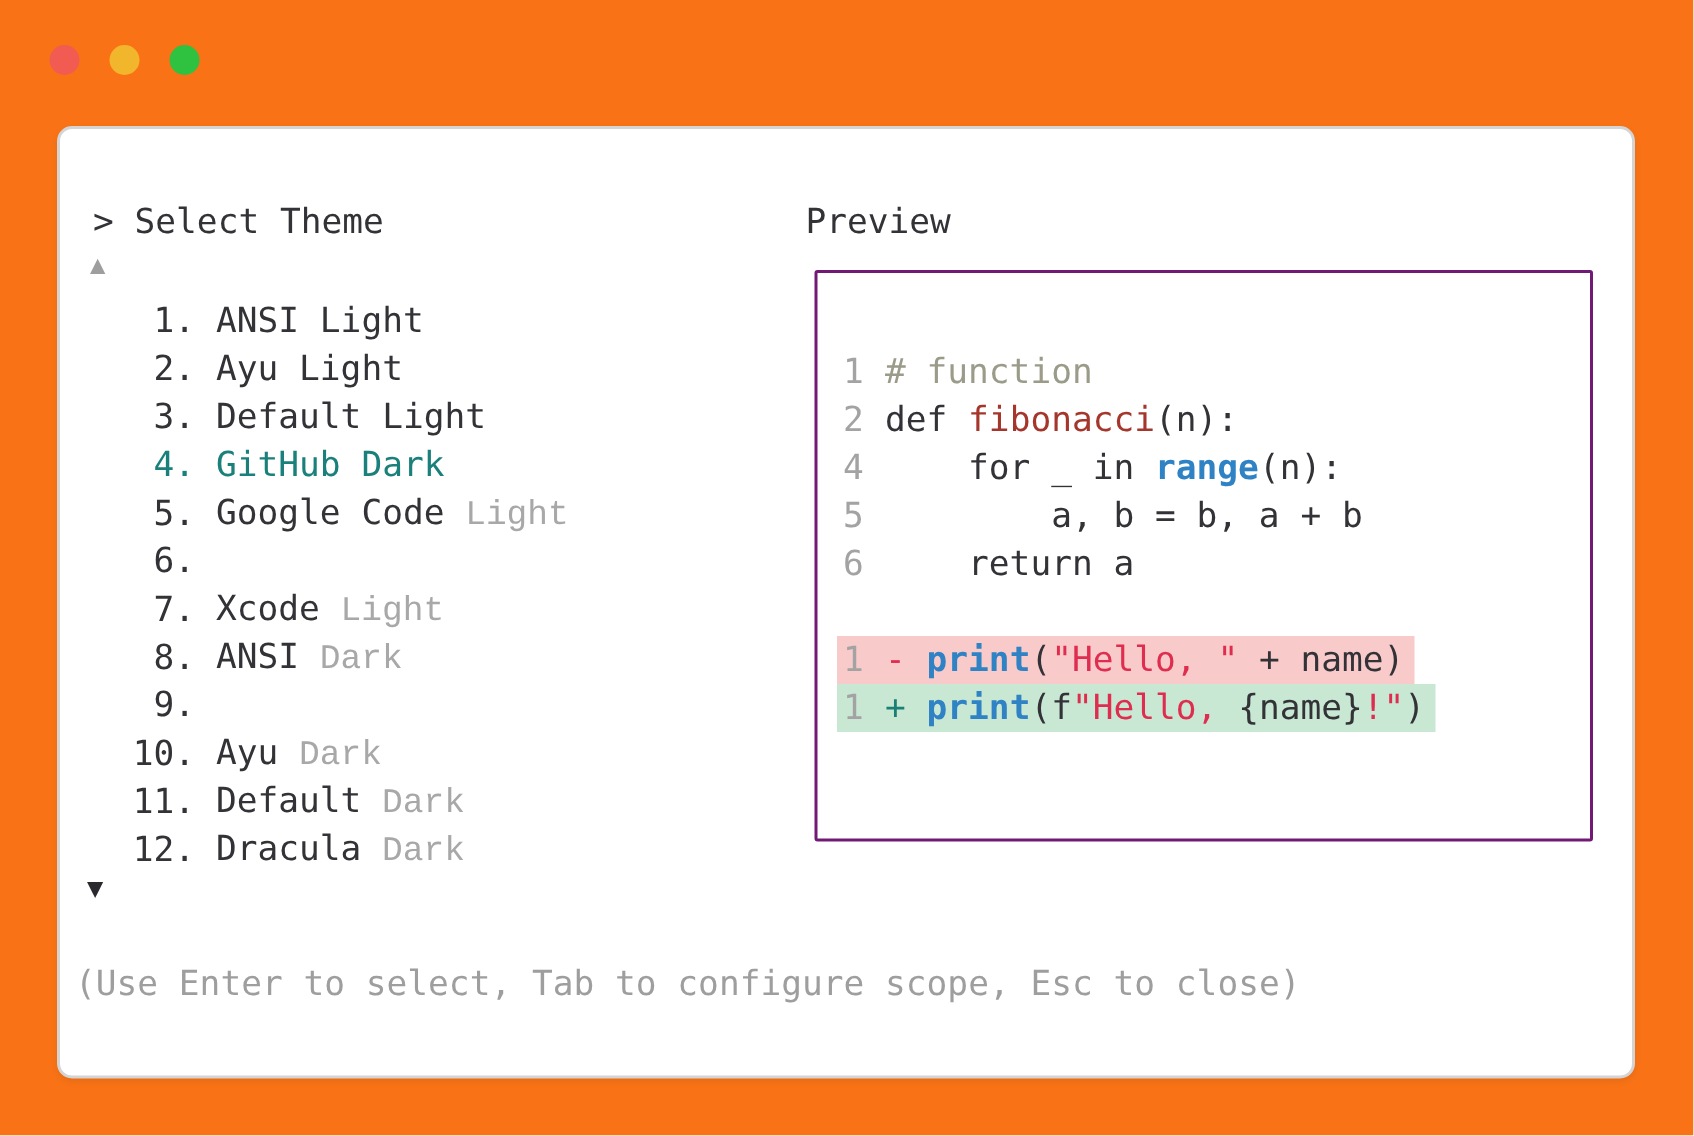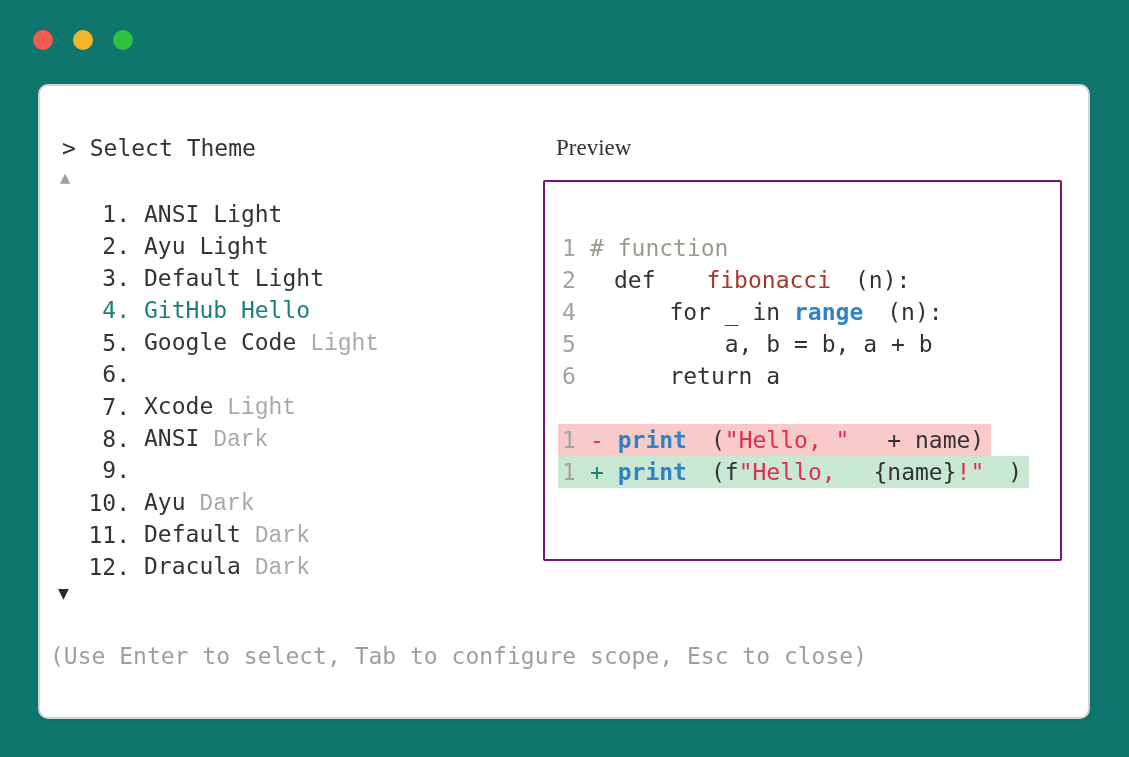--- a/index.html
+++ b/index.html
@@ -13,55 +13,55 @@
     --num:#11918f;
     --string:#df2d4f;
     --plus:#1a7f74;
     --removed-bg:#f8caca;
     --added-bg:#c9e8d4;
     --border:#d4d4d4;
   }
   *{margin:0;padding:0;box-sizing:border-box;}
   html,body{background:#ffffff;}
   .stage{
-    position:relative;width:1129px;height:757px;background:#0f766e;overflow:hidden;
+    position:relative;width:1129px;height:757px;background:#f97316;overflow:hidden;
     font-family:"DejaVu Sans Mono","Liberation Mono",monospace;
     font-size:23px;color:var(--dark);
   }
   .traffic{position:absolute;left:33px;top:30px;display:flex;gap:20px;}
   .dot{width:20px;height:20px;border-radius:50%;display:inline-block;}
   .window{
     position:absolute;left:38px;top:84px;width:1052px;height:635px;
     background:#ffffff;border:2px solid var(--border);border-radius:10px;
     box-shadow:0 2px 5px rgba(0,0,0,0.07);
   }
   .title-row{position:absolute;left:22px;top:46px;height:32px;line-height:32px;white-space:pre;}
-  .preview-label{position:absolute;left:516px;top:46px;height:32px;line-height:32px;font-family:Liberation Serif, serif;}
+  .preview-label{position:absolute;left:497px;top:46px;height:32px;line-height:32px;}
   .scroll-up{position:absolute;left:20px;top:80px;font-size:17px;color:#9e9e9e;line-height:22px;}
   .scroll-down{position:absolute;left:18px;top:496px;font-size:18px;color:#2a2a2e;line-height:22px;}
   .theme-list{position:absolute;left:0;top:112px;width:480px;list-style:none;}
   .theme-row{
     display:grid;grid-template-columns:46px 44px 14px auto;
     height:32px;line-height:32px;align-items:center;white-space:pre;cursor:default;
   }
   .theme-row .marker{justify-self:center;}
   .bullet{width:13px;height:13px;border-radius:50%;background:var(--accent-teal);}
   .theme-row .num{text-align:right;}
   .theme-row.selected .num,.theme-row.selected .name,.theme-row.selected .suffix{color:var(--accent-teal);}
   .suffix{color:var(--muted);font-family:Liberation Mono, monospace;}
   .preview-box{
     position:absolute;left:503px;top:94px;width:519px;height:381px;
     border:2px solid #701a75;border-radius:2px;background:#ffffff;
     padding:50px 0 0 17px;overflow:hidden;
   }
   .code-line{height:32px;line-height:32px;white-space:pre;}
   .ln{display:inline-block;width:28px;color:var(--ln);}
-  .tok-default{color:var(--dark);margin-left:24px;}
+  .tok-default{color:var(--dark);}
   .tok-comment{color:var(--comment);}
-  .tok-function{color:var(--func);margin-left:37px;}
+  .tok-function{color:var(--func);}
   .tok-builtin{color:var(--builtin);font-weight:bold;}
   .tok-number{color:var(--num);}
   .tok-string{color:var(--string);}
   .tok-diff_minus{color:var(--string);}
   .tok-diff_plus{color:var(--plus);}
   .diff-bg{display:inline-block;margin-left:-4px;padding:0 7px 0 4px;}
   .diff-removed .diff-bg{background:var(--removed-bg);}
   .diff-added .diff-bg{background:var(--added-bg);}
   .footer-hint{position:absolute;left:10px;top:554px;height:32px;line-height:32px;color:#9e9e9e;white-space:pre;}
 </style>
@@ -81,21 +81,21 @@
     <div class="title-row"><span>&gt; </span><span>Select Theme</span></div>
 
     <div class="preview-label">Preview</div>
 
     <div class="scroll-up">▲</div>
 
     <ul class="theme-list">
         <li class="theme-row"><span class="marker"></span><span class="num">1.</span><span></span><span class="name">ANSI Light</span></li>
         <li class="theme-row"><span class="marker"></span><span class="num">2.</span><span></span><span class="name">Ayu Light</span></li>
         <li class="theme-row"><span class="marker"></span><span class="num">3.</span><span></span><span class="name">Default Light</span></li>
-        <li class="theme-row selected"><span class="marker"><span class="bullet"></span></span><span class="num">4.</span><span></span><span class="name">GitHub Hello</span></li>
+        <li class="theme-row selected"><span class="marker"><span class="bullet"></span></span><span class="num">4.</span><span></span><span class="name">GitHub Dark</span></li>
         <li class="theme-row"><span class="marker"></span><span class="num">5.</span><span></span><span class="name">Google Code<span class="suffix"> Light</span></span></li>
         <li class="theme-row"><span class="marker"></span><span class="num">6.</span><span></span></li>
         <li class="theme-row"><span class="marker"></span><span class="num">7.</span><span></span><span class="name">Xcode<span class="suffix"> Light</span></span></li>
         <li class="theme-row"><span class="marker"></span><span class="num">8.</span><span></span><span class="name">ANSI<span class="suffix"> Dark</span></span></li>
         <li class="theme-row"><span class="marker"></span><span class="num">9.</span><span></span></li>
         <li class="theme-row"><span class="marker"></span><span class="num">10.</span><span></span><span class="name">Ayu<span class="suffix"> Dark</span></span></li>
         <li class="theme-row"><span class="marker"></span><span class="num">11.</span><span></span><span class="name">Default<span class="suffix"> Dark</span></span></li>
         <li class="theme-row"><span class="marker"></span><span class="num">12.</span><span></span><span class="name">Dracula<span class="suffix"> Dark</span></span></li>
       </ul>
 

